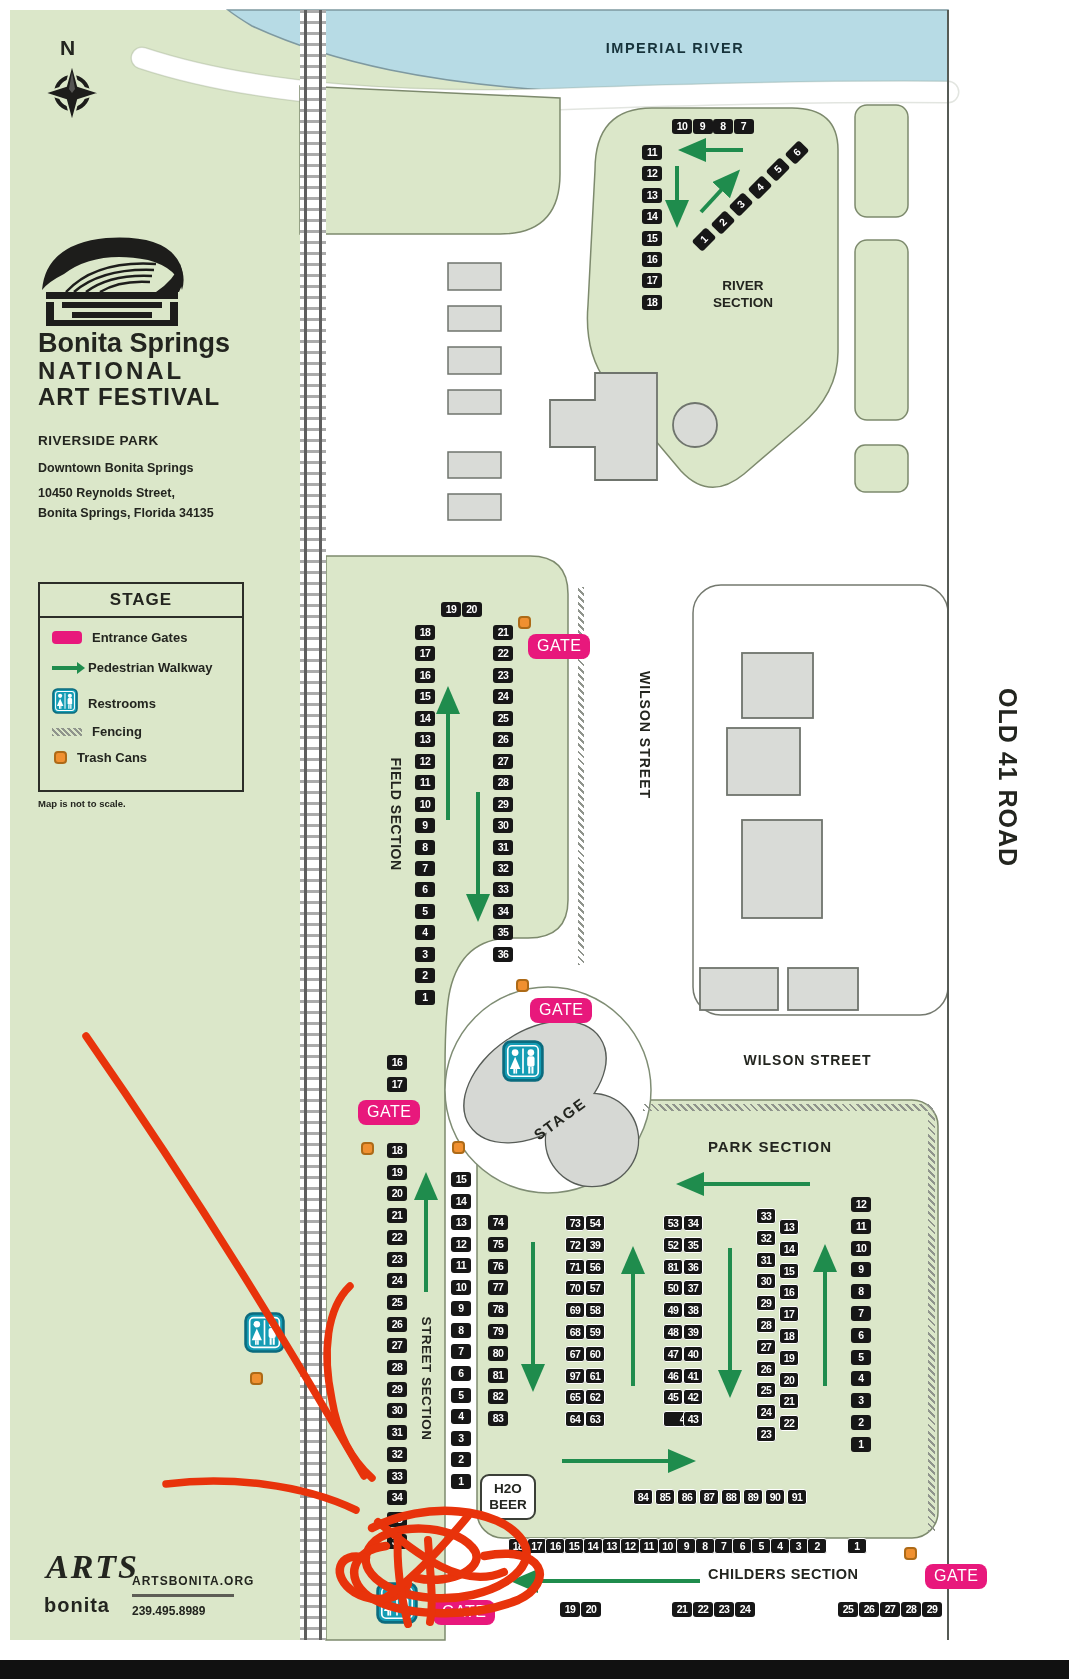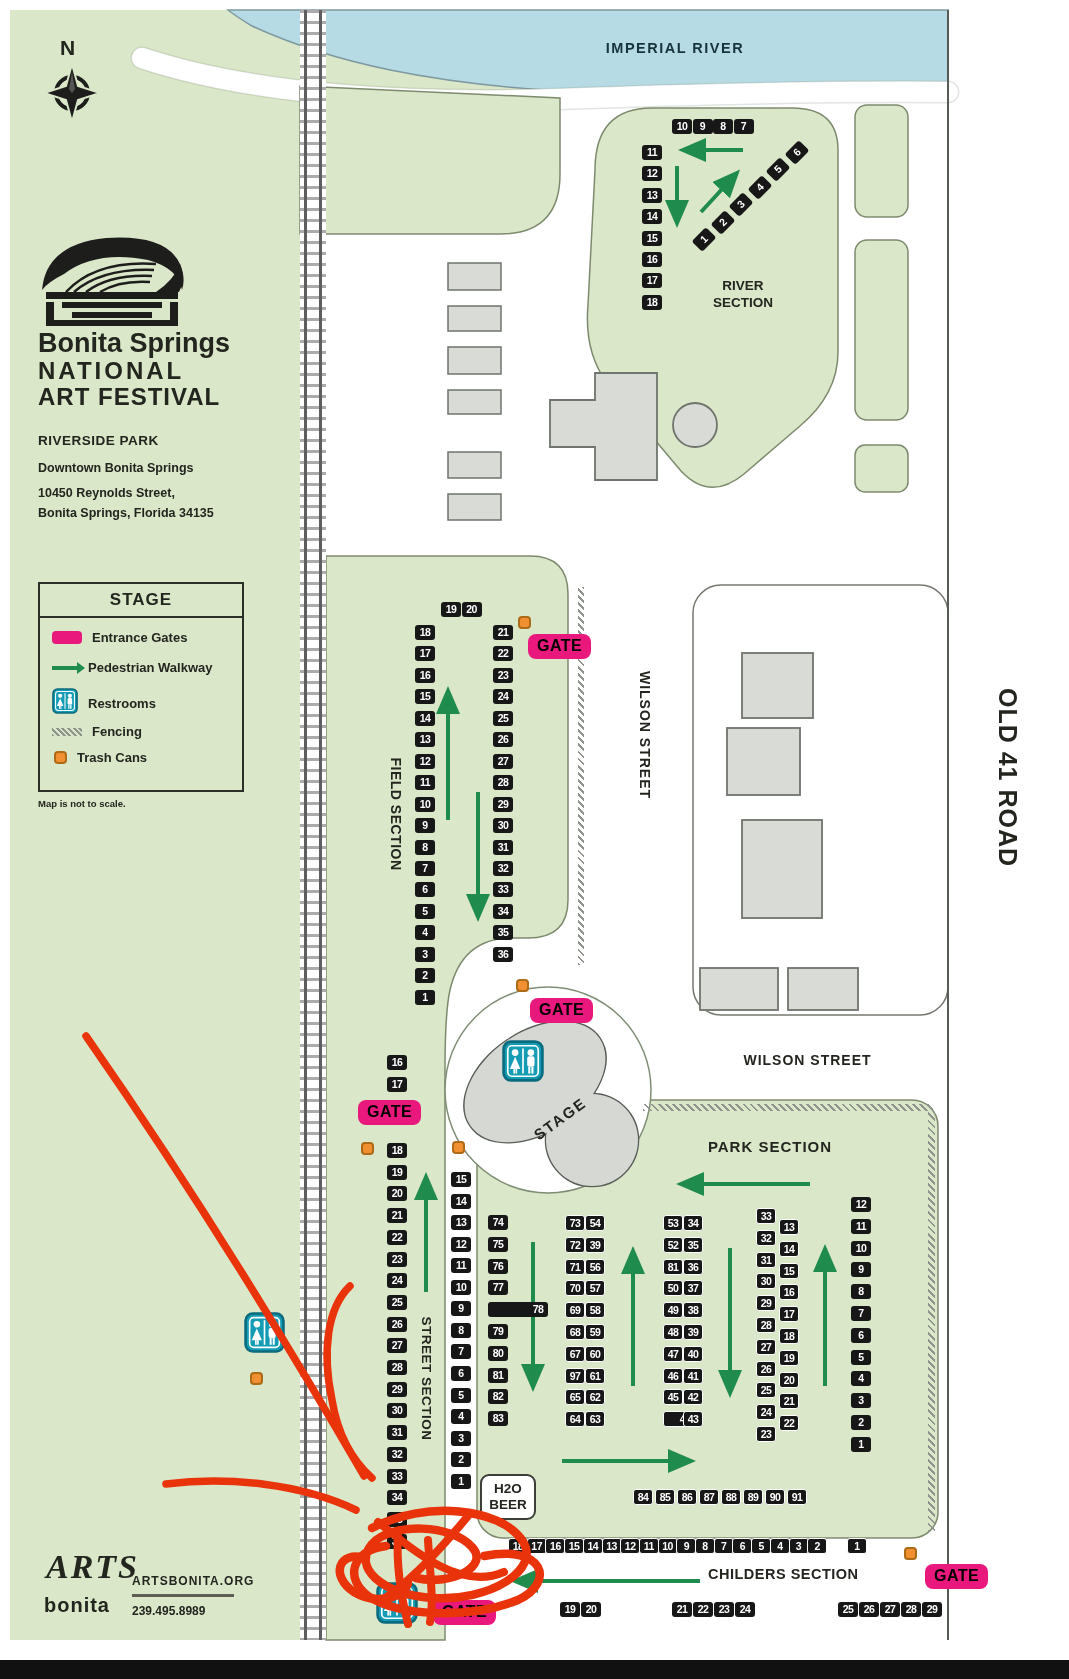--- a/index.html
+++ b/index.html
@@ -10,21 +10,21 @@
   .lay{position:absolute;z-index:2;}
   
   .badge{position:absolute;width:20px;height:15px;background:#171717;color:#fff;
          font-weight:bold;font-size:10.5px;line-height:15px;text-align:center;
          border-radius:3px;z-index:2;letter-spacing:-0.5px;}
   .wb{border:1px solid #fff;width:18px;height:14px;line-height:14px;}
   .diag{transform:rotate(-45deg);}
   
   .maplabel{position:absolute;font-weight:bold;z-index:2;color:#23251f;}
   .vert{transform:rotate(90deg);transform-origin:center;text-align:center;}
-  .gate{position:absolute;background:#e8187c;color:#000000;font-weight:bold;font-size:16px;
+  .gate{position:absolute;background:#e8187c;color:#ffffff;font-weight:normal;font-size:16px;
         padding:3px 9px 4px;border-radius:8px;z-index:3;letter-spacing:0.5px;}
   .can{position:absolute;width:13px;height:13px;background:#f09030;border:2px solid #ad6a17;
        border-radius:4px;z-index:3;box-sizing:border-box;}
   .restroom{position:absolute;z-index:3;}
   .fence{position:absolute;z-index:1;background:repeating-linear-gradient(45deg,#8f948c 0 2px,rgba(0,0,0,0) 2px 5px);}
   
   #rail{position:absolute;left:300px;top:10px;width:26px;height:1630px;z-index:1;background-color:#fff;
         background-image:
           linear-gradient(90deg,rgba(0,0,0,0) 0 4px,#5e5e5e 4px 7px,rgba(0,0,0,0) 7px 19px,#5e5e5e 19px 22px,rgba(0,0,0,0) 22px),
           repeating-linear-gradient(180deg,#ababab 0 3px,rgba(0,0,0,0) 3px 11px);}
@@ -392,21 +392,21 @@
       <span class="badge " style="left: 451px; top: 1409.05px;">4</span>
       <span class="badge " style="left: 451px; top: 1430.6px;">3</span>
       <span class="badge " style="left: 451px; top: 1452.15px;">2</span>
       <span class="badge " style="left: 451px; top: 1473.7px;">1</span>
     </div>
   <div>
       <span class="badge " style="left: 488px; top: 1215px;">74</span>
       <span class="badge " style="left: 488px; top: 1236.8px;">75</span>
       <span class="badge " style="left: 488px; top: 1258.6px;">76</span>
       <span class="badge " style="left: 488px; top: 1280.4px;">77</span>
-      <span class="badge " style="left: 488px; top: 1302.2px; padding-left: 40px;">78</span>
+      <span class="badge " style="left: 488px; top: 1302.2px;">78</span>
       <span class="badge " style="left: 488px; top: 1324px;">79</span>
       <span class="badge " style="left: 488px; top: 1345.8px;">80</span>
       <span class="badge " style="left: 488px; top: 1367.6px;">81</span>
       <span class="badge " style="left: 488px; top: 1389.4px;">82</span>
       <span class="badge " style="left: 488px; top: 1411.2px;">83</span>
     </div>
   <div>
       <span class="badge wb" style="left: 565px; top: 1215px;">73</span>
       <span class="badge wb" style="left: 585px; top: 1215px;">54</span>
       <span class="badge wb" style="left: 565px; top: 1236.8px;">72</span>

